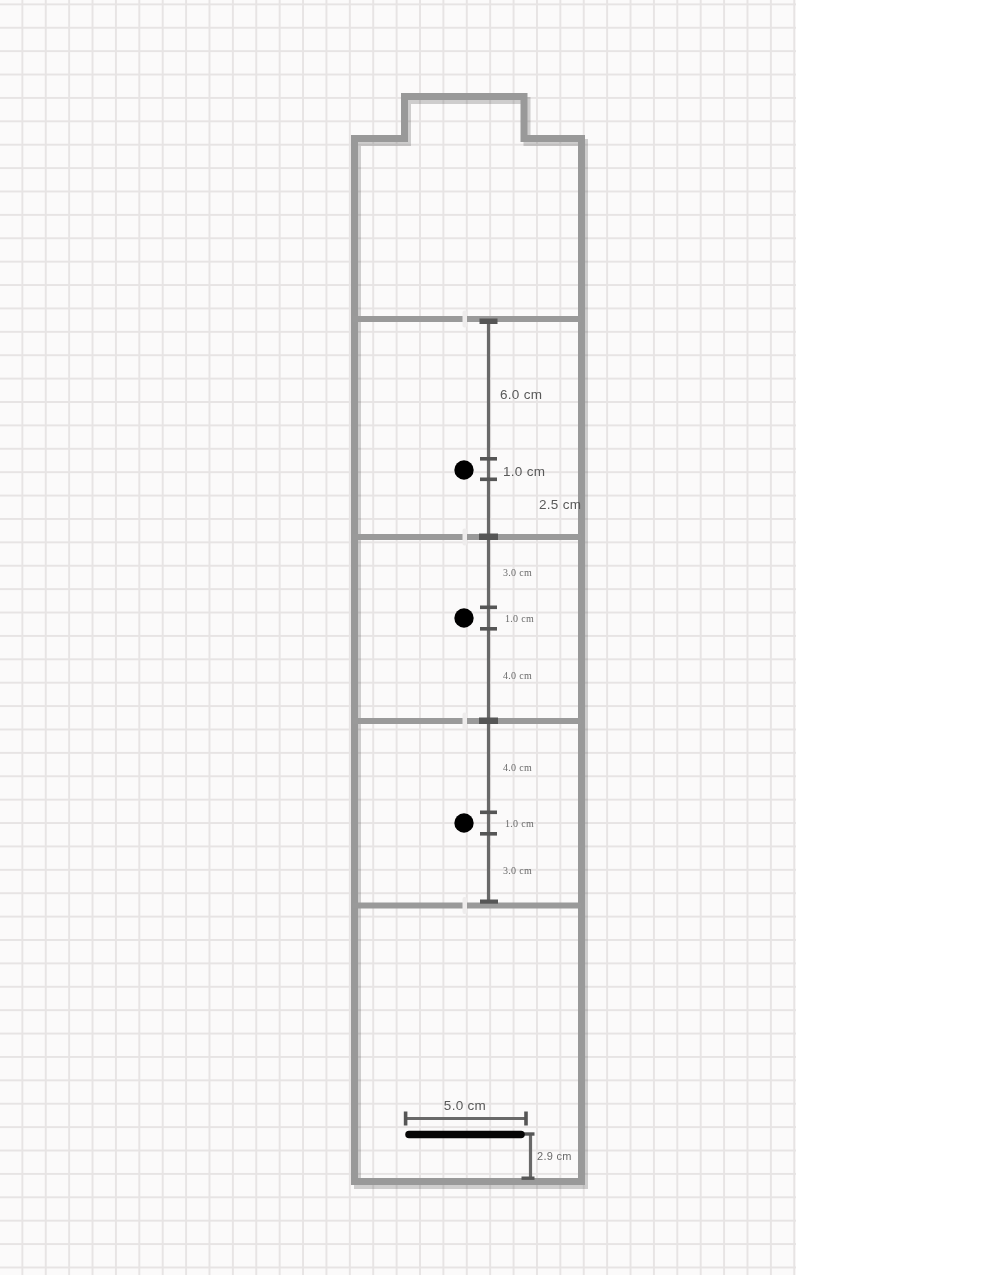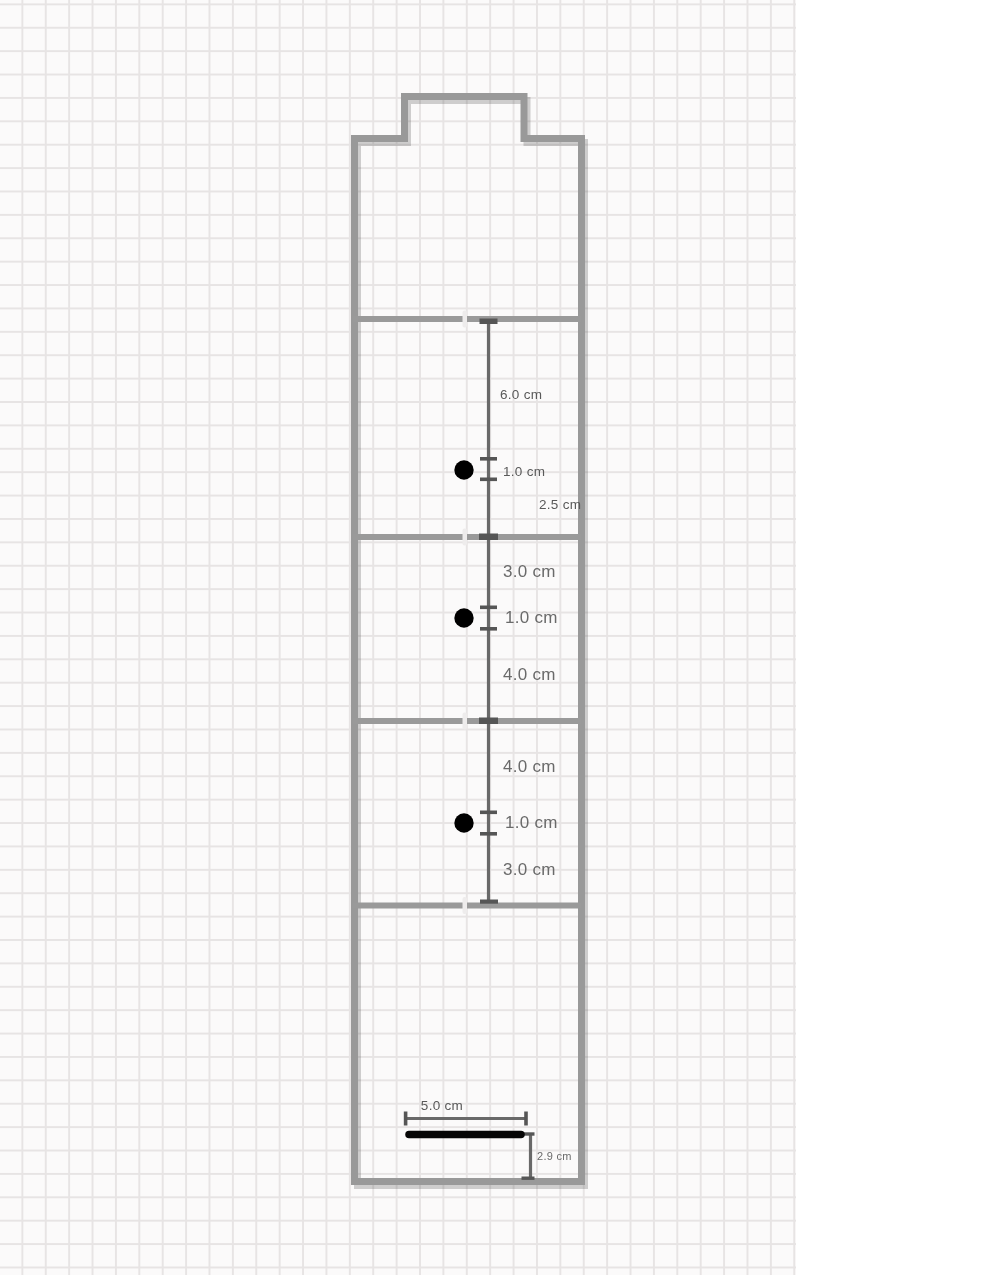--- a/index.html
+++ b/index.html
@@ -28,21 +28,21 @@
   .dim-line { stroke: #696969; stroke-width: 3.2; }
   .tick { fill: #565656; }
   .lbl {
     position: absolute;
     color: #595959;
     white-space: nowrap;
     transform: translateY(-50%);
     letter-spacing: 0.3px;
   }
   .lbl-lg { font-size: 13.5px; }
-  .lbl-md { font-size: 17px; color: #6a6a6a; }
+  .lbl-md { font-size: 10px; color: #6a6a6a; font-family: Liberation Serif, serif; }
   .lbl-sm { font-size: 11px; color: #6a6a6a; }
   .lbl-center { transform: translate(-50%,-50%); }
 </style>
 </head>
 <body>
 
 <div id="screen">
 
   <svg width="1000" height="1275" viewBox="0 0 1000 1275">
 
@@ -99,17 +99,17 @@
     <span class="lbl lbl-lg" style="left:503px; top:504px;margin-left:36px;">2.5 cm</span>
 
     <span class="lbl lbl-md" style="left:503px; top:572px;">3.0 cm</span>
     <span class="lbl lbl-md" style="left:505px; top:617.5px;">1.0 cm</span>
     <span class="lbl lbl-md" style="left:503px; top:675px;">4.0 cm</span>
 
     <span class="lbl lbl-md" style="left:503px; top:767px;">4.0 cm</span>
     <span class="lbl lbl-md" style="left:505px; top:823px;">1.0 cm</span>
     <span class="lbl lbl-md" style="left:503px; top:870px;">3.0 cm</span>
 
-    <span class="lbl lbl-lg lbl-center" style="left:442px; top:1105px;text-align:center;">5.0 cm</span>
+    <span class="lbl lbl-lg lbl-center" style="left:465px; top:1105px;text-align:center;">5.0 cm</span>
     <span class="lbl lbl-sm" style="left:537px; top:1156px;">2.9 cm</span>
   </div>
 
 </div>
 
 </body></html>

